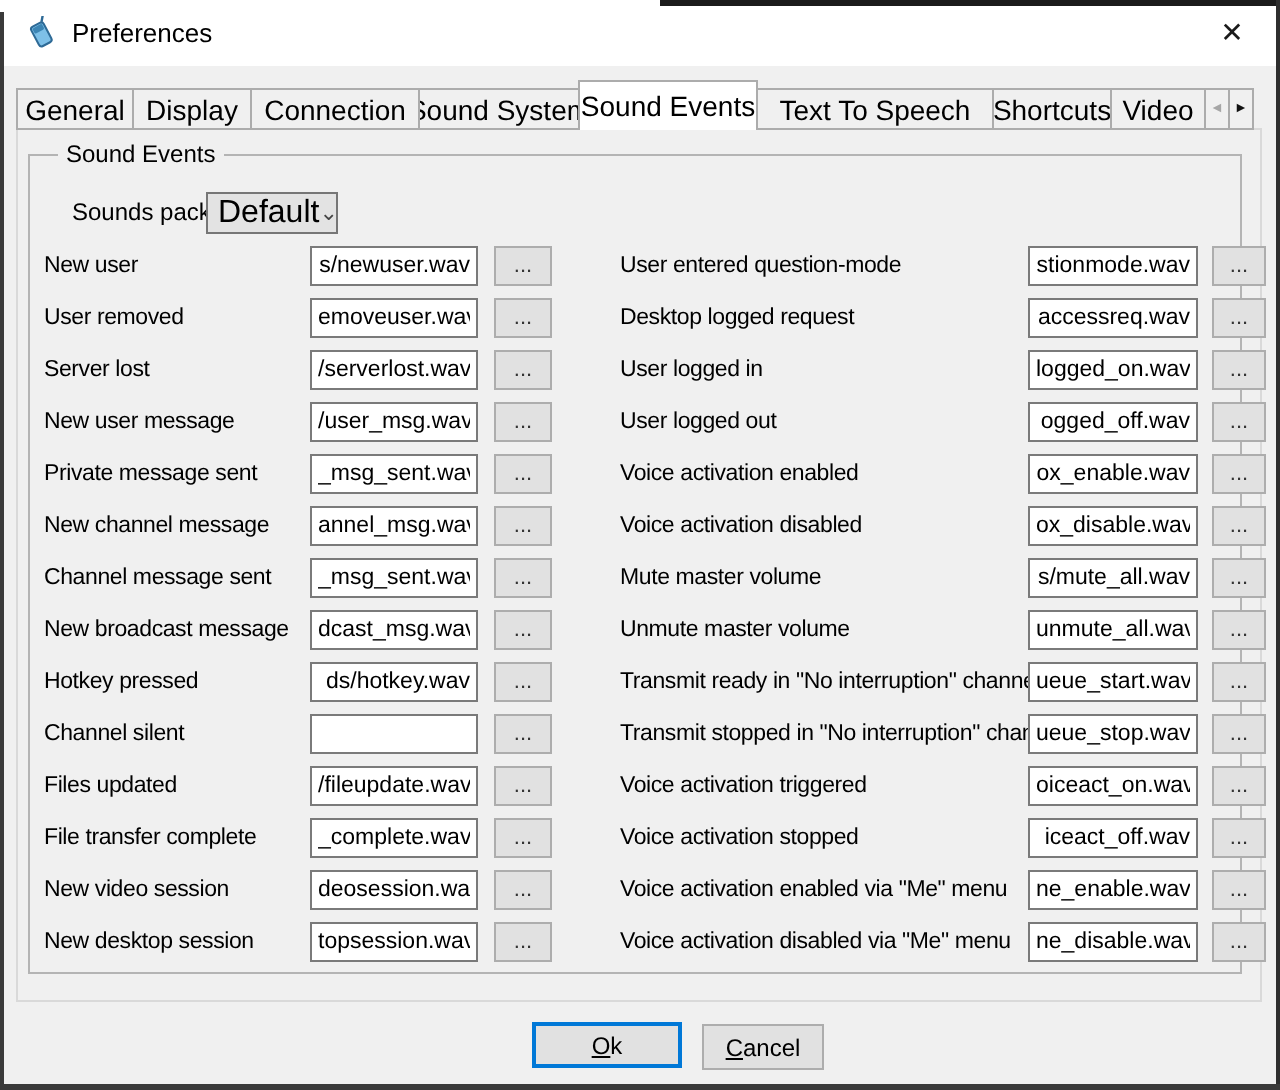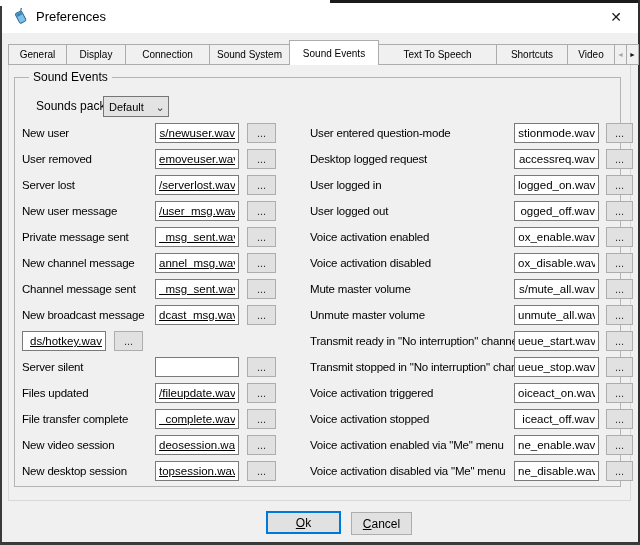--- a/index.html
+++ b/index.html
@@ -15,51 +15,51 @@
   .title-text{position:absolute;left:36px;top:0;height:33px;line-height:33px;font-size:13px;}
   .close-btn{position:absolute;right:4px;top:2px;width:40px;height:29px;display:flex;align-items:center;justify-content:center;font-size:14px;color:#1a1a1a;cursor:default;}
   .edge-top{position:absolute;left:330px;top:0;width:310px;height:3px;background:#1b1b1b;}
   .edge-right{position:absolute;right:0;top:0;width:2px;height:545px;background:#2e2e2e;}
   .edge-bottom{position:absolute;left:0;bottom:0;width:640px;height:3px;background:#3a3a3a;}
   .edge-left{position:absolute;left:0;top:6px;width:2px;height:539px;background:#3a3a3a;}
 
   
   .tabbar{position:absolute;left:8px;top:40px;height:25px;display:flex;align-items:flex-end;z-index:3;}
   .tab{box-sizing:border-box;height:21px;background:#f0f0f0;border:1px solid #acacac;margin-right:-1px;
-       display:flex;align-items:center;justify-content:center;font-size:10px;white-space:nowrap;overflow:hidden;text-align:center;}
+       display:flex;align-items:center;justify-content:center;font-size:14px;white-space:nowrap;overflow:hidden;text-align:center;}
   .tab.active{height:25px;background:#ffffff;border-bottom:none;z-index:4;}
   .tabscroll{box-sizing:border-box;width:13px;height:21px;background:#f0f0f0;border:1px solid #acacac;margin-right:-1px;
        display:flex;align-items:center;justify-content:center;font-size:7px;}
   .tabscroll.disabled{color:#a6a6a6;}
   .tabscroll.enabled{color:#111;}
 
   
   .tabpage{position:absolute;left:8px;top:64px;width:623px;height:437px;background:#f0f0f0;border:1px solid #d9d9d9;box-sizing:border-box;z-index:1;}
 
   
   .groupbox{position:absolute;left:14px;top:77px;width:607px;height:410px;border:1px solid #b4b4b4;box-sizing:border-box;z-index:2;}
   .group-title{position:absolute;left:14px;top:-8px;background:#f0f0f0;padding:0 4px;font-size:12px;}
 
   .sounds-pack-label{position:absolute;left:36px;top:99px;font-size:12px;z-index:2;}
   .combo{position:absolute;left:103px;top:96px;width:66px;height:21px;box-sizing:border-box;background:#e3e3e3;border:1px solid #767676;display:flex;align-items:center;z-index:2;}
-  .combo .val{flex:1;padding-left:5px;font-size:11px;}
+  .combo .val{flex:1;padding-left:5px;font-size:16px;}
   .combo .chev{width:16px;text-align:center;color:#444;font-size:11px;line-height:10px;}
 
   
   .col{position:absolute;top:120px;z-index:2;}
   .col.left{left:22px;width:258px;}
   .col.right{left:286px;width:326px;margin-left:24px;}
   .row{height:26px;display:flex;align-items:center;}
   .lbl{font-size:11.5px;letter-spacing:-0.2px;white-space:nowrap;overflow:hidden;}
   .col.left .lbl{width:133px;}
   .col.right .lbl{width:204px;}
   .fld{box-sizing:border-box;height:20px;border:1px solid #7a7a7a;background:#fff;
        font-family:"Liberation Sans","DejaVu Sans",sans-serif;font-size:11.5px;
        text-align:right;padding:1px 3px;direction:ltr;}
-  .col.left .fld{width:84px;text-decoration:underline;}
+  .col.left .fld{width:84px;}
   .col.right .fld{width:85px;}
   .dots{box-sizing:border-box;height:20px;background:#e1e1e1;border:1px solid #adadad;
         font-size:11px;line-height:10px;color:#333;padding:0;margin-left:8px;
         font-family:"Liberation Sans","DejaVu Sans",sans-serif;}
   .col.left .dots{width:29px;}
   .col.right .dots{width:27px;margin-left:7px;}
 
   
   .btn{position:absolute;box-sizing:border-box;height:23px;background:#e1e1e1;
        font-family:"Liberation Sans","DejaVu Sans",sans-serif;font-size:12px;
@@ -90,21 +90,21 @@
 
 <div class="tabpage"></div>
 
 <div class="tabbar">
   <div class="tab" style="width:59px">General</div>
   <div class="tab" style="width:60px">Display</div>
   <div class="tab" style="width:85px">Connection</div>
   <div class="tab" style="width:81px">Sound System</div>
   <div class="tab active" style="width:90px">Sound Events</div>
   <div class="tab" style="width:119px">Text To Speech</div>
-  <div class="tab" style="width:72px">Shortcuts</div>
+  <div class="tab" style="width:60px">Shortcuts</div>
   <div class="tab" style="width:48px">Video</div>
   <div class="tabscroll disabled">◄</div>
   <div class="tabscroll enabled">►</div>
 </div>
 
 <div class="groupbox">
   <span class="group-title">Sound Events</span>
 </div>
 
 <span class="sounds-pack-label">Sounds pack</span>
@@ -148,25 +148,26 @@
     <span class="lbl">Channel message sent</span>
     <input class="fld" value="_msg_sent.wav" style="">
     <button class="dots">...</button>
   </div>
   <div class="row">
     <span class="lbl">New broadcast message</span>
     <input class="fld" value="dcast_msg.wav" style="">
     <button class="dots">...</button>
   </div>
   <div class="row">
+    <span class="lbl">Hotkey pressed</span>
     <input class="fld" value="ds/hotkey.wav" style="">
     <button class="dots">...</button>
   </div>
   <div class="row">
-    <span class="lbl">Server silent</span>
+    <span class="lbl">Channel silent</span>
     <input class="fld" value="" style="">
     <button class="dots">...</button>
   </div>
   <div class="row">
     <span class="lbl">Files updated</span>
     <input class="fld" value="/fileupdate.wav" style="">
     <button class="dots">...</button>
   </div>
   <div class="row">
     <span class="lbl">File transfer complete</span>

